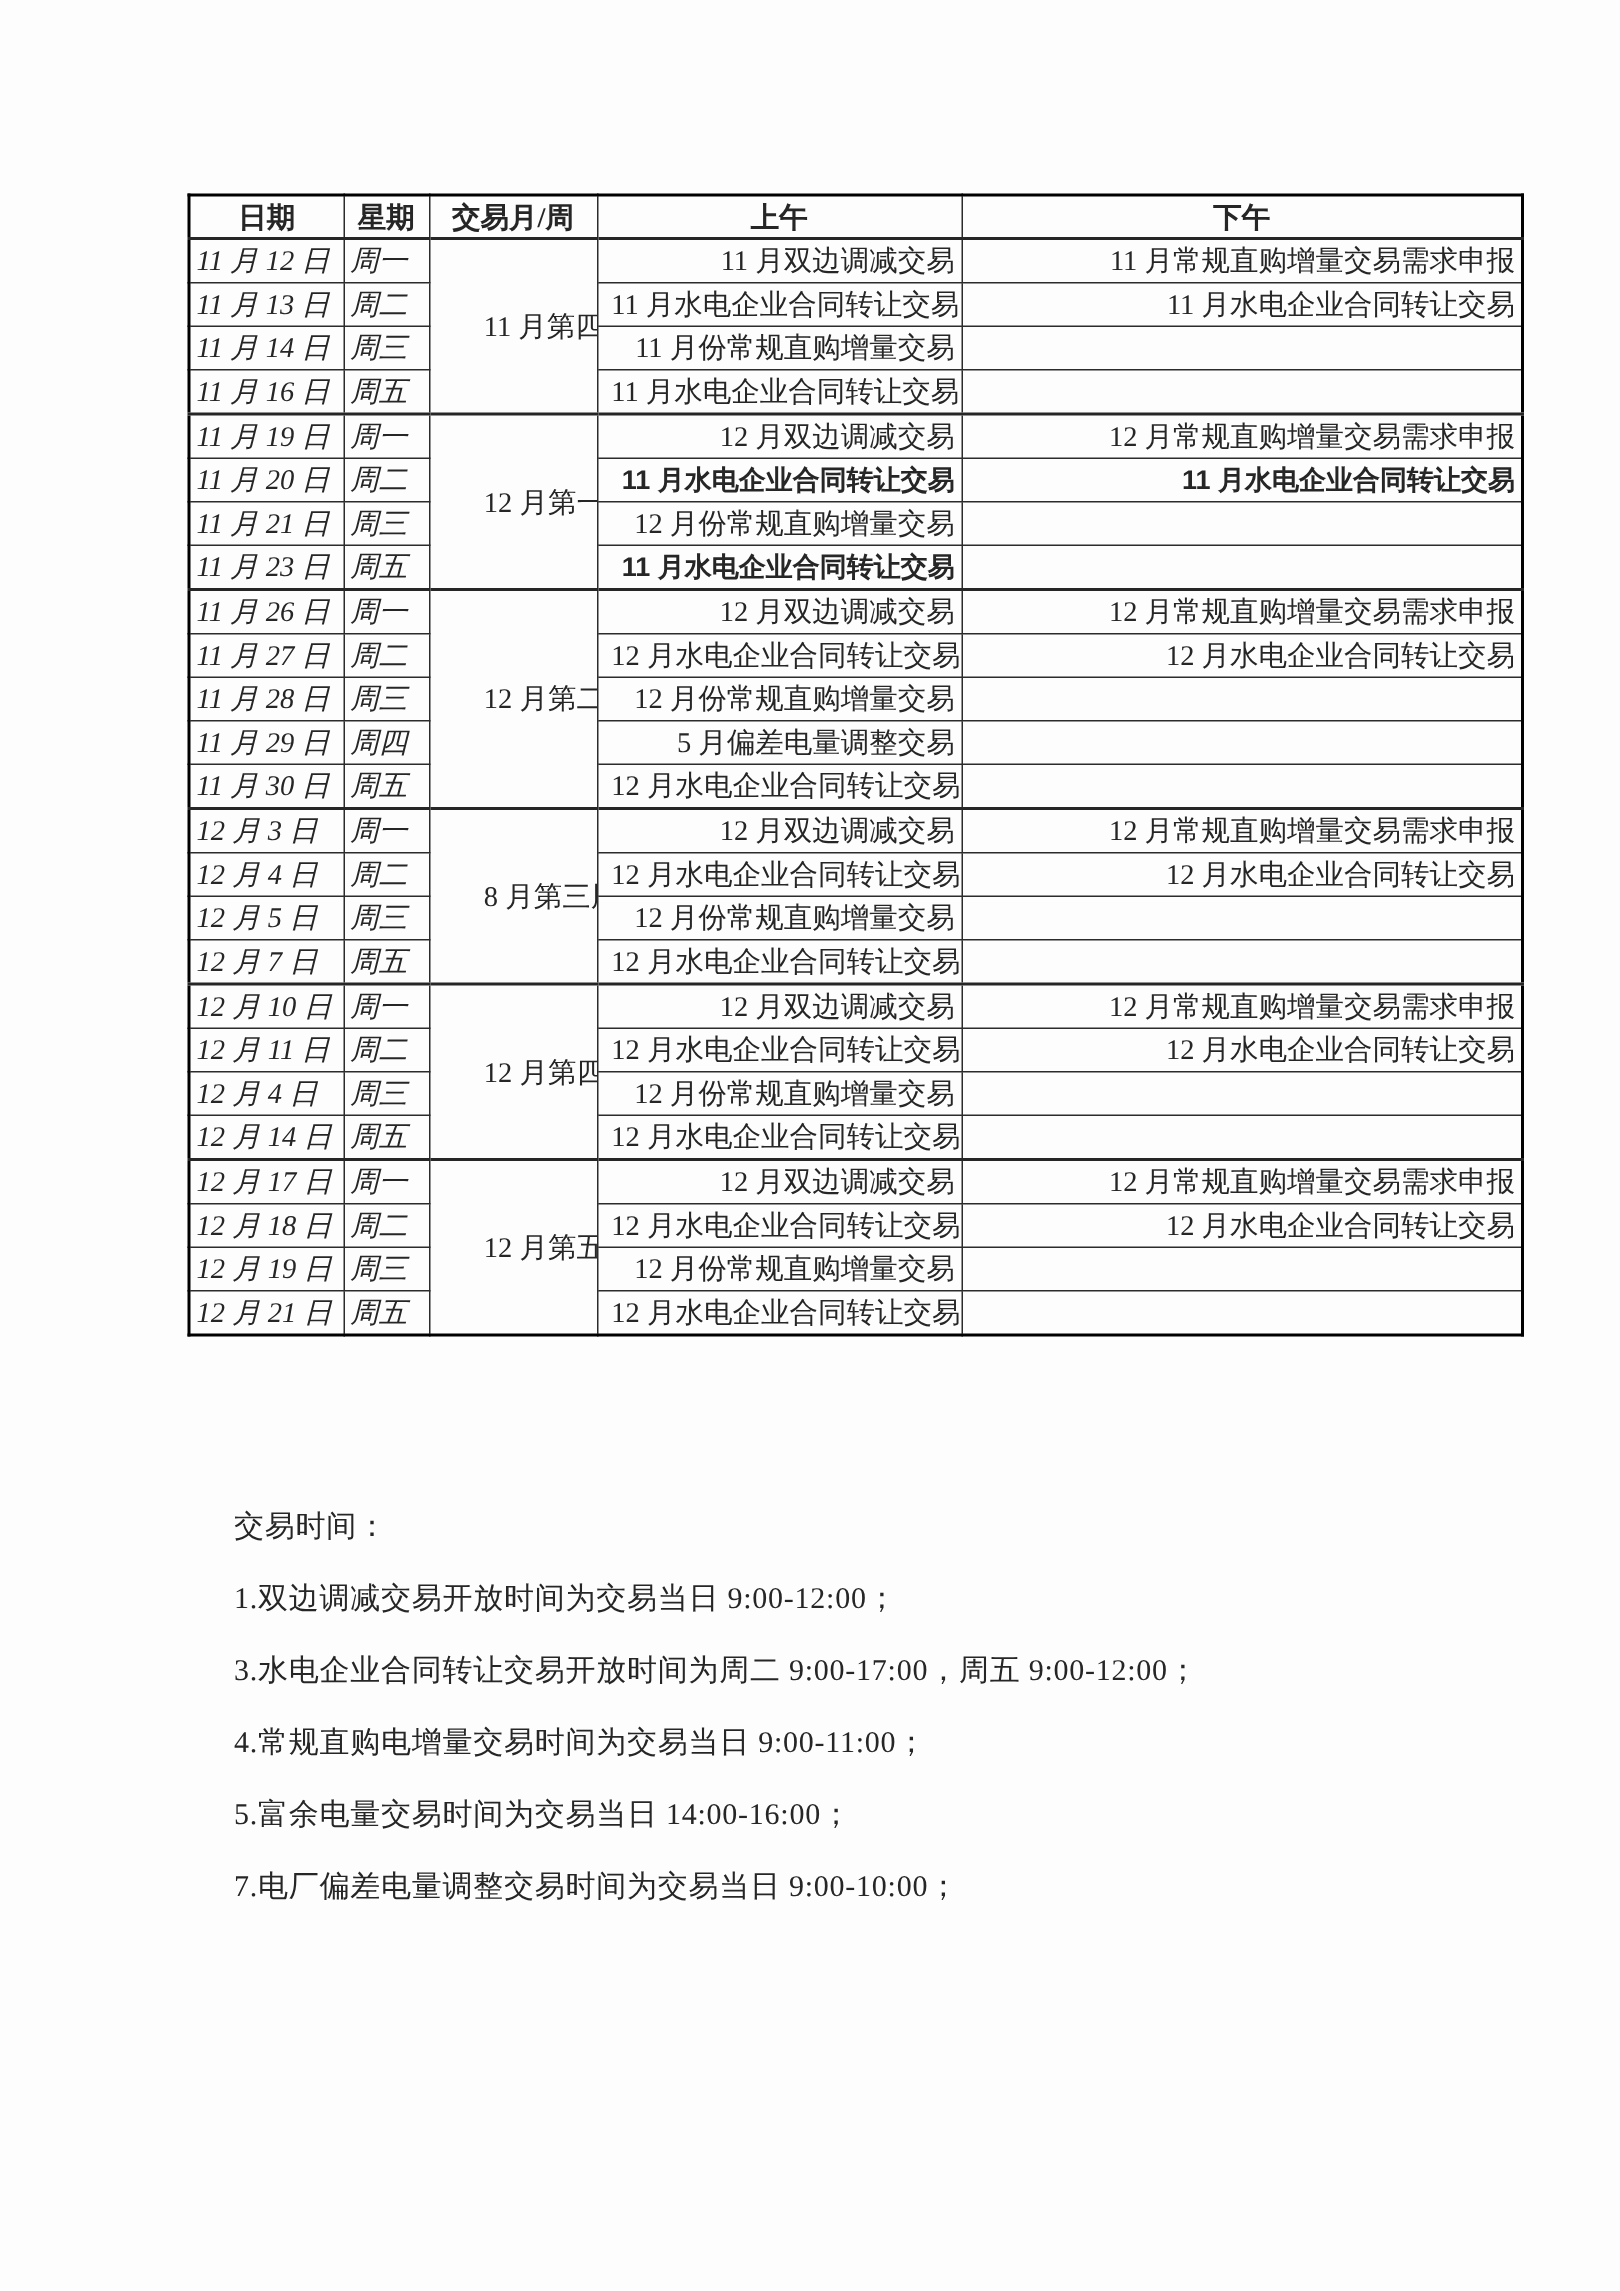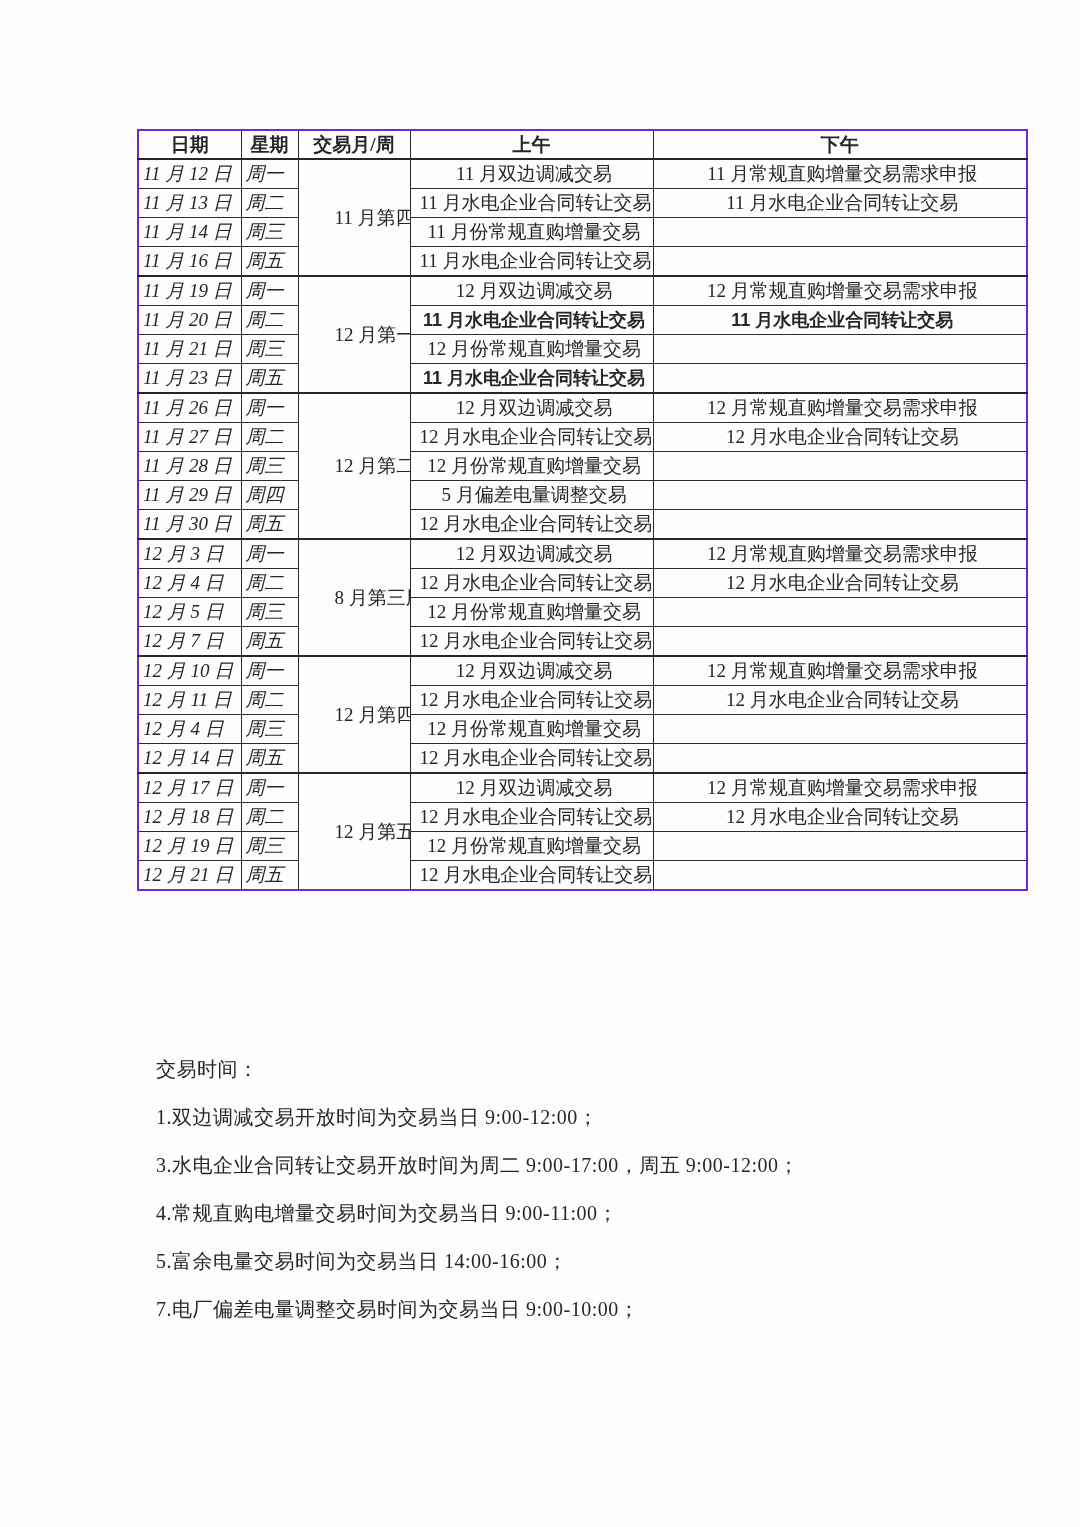--- a/index.html
+++ b/index.html
@@ -6,52 +6,52 @@
   .page{
     position:relative;
     width:1080px;height:1527px;
     background:#fdfdfd;
     color:#262626;
     font-family:"Liberation Serif","DejaVu Serif",serif;
     overflow:hidden;
   }
   table.schedule{
     position:absolute;
-    left:137px;top:129px;
+    left:125px;top:129px;
     width:889px;
     border-collapse:collapse;
     table-layout:fixed;
-    border:2px solid #6d28d9;
+    border:2px solid #000000;
     font-size:19px;
   }
   .schedule th,.schedule td{
     border:1px solid #2b2b2b;
     padding:0 4px;
     height:28px;
     overflow:hidden;
     white-space:nowrap;
   }
   .schedule thead th{
     font-weight:700;
     text-align:center;
     border-bottom:2px solid #262626;
     height:27px;
   }
   td.c{font-style:italic;}
-  td.l{text-align:center;padding-left:9px;}
+  td.l{text-align:right;padding-left:9px;}
   tr.group-start td{border-top:2px solid #262626;}
   td.week{text-align:center;padding-left:36px;}
   td.bold{
     font-weight:700;
     font-family:"Liberation Sans","DejaVu Sans",sans-serif;
     font-size:18px;
   }
   .notes{
     position:absolute;
-    left:156px;top:1045px;
+    left:156px;top:994px;
     font-size:20px;
     letter-spacing:0.5px;
   }
   .note-line{
     height:48px;
     line-height:48px;
     white-space:nowrap;
   }
 </style>
 </head>

